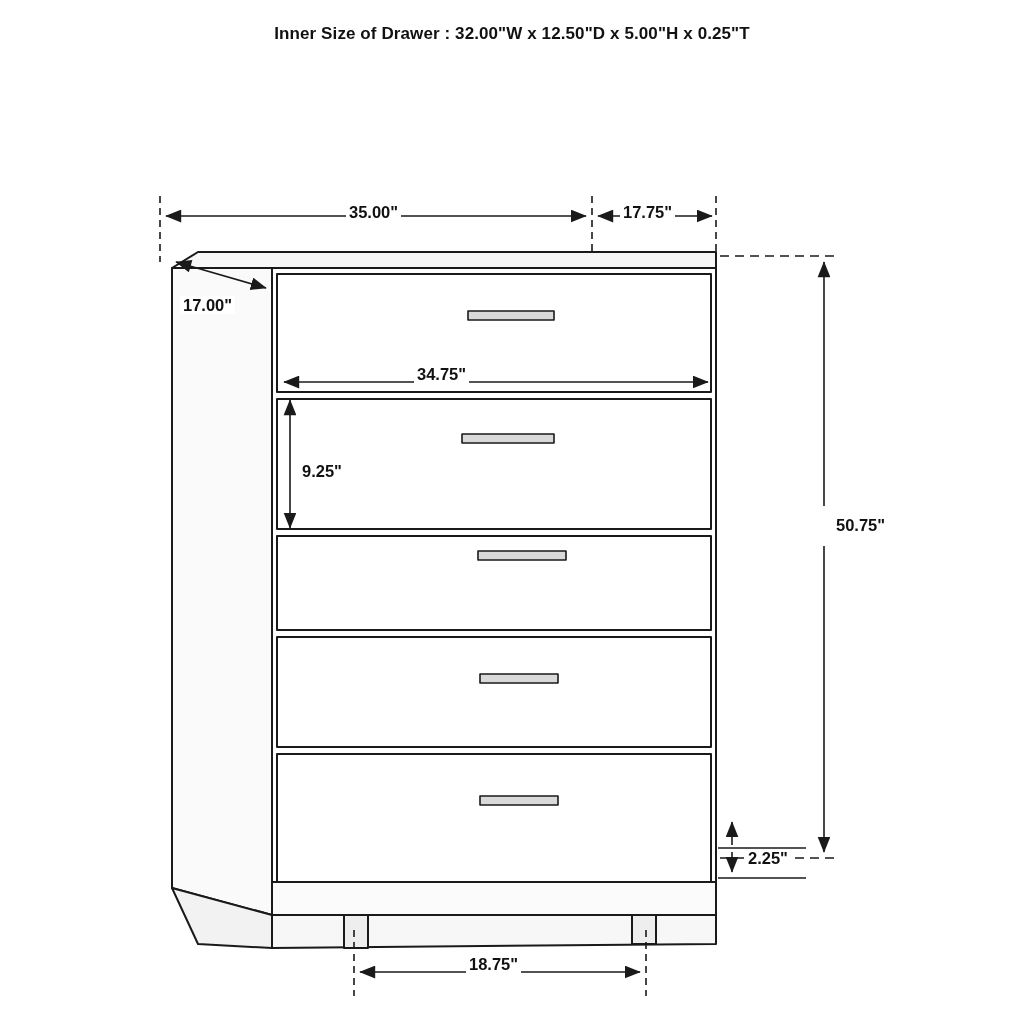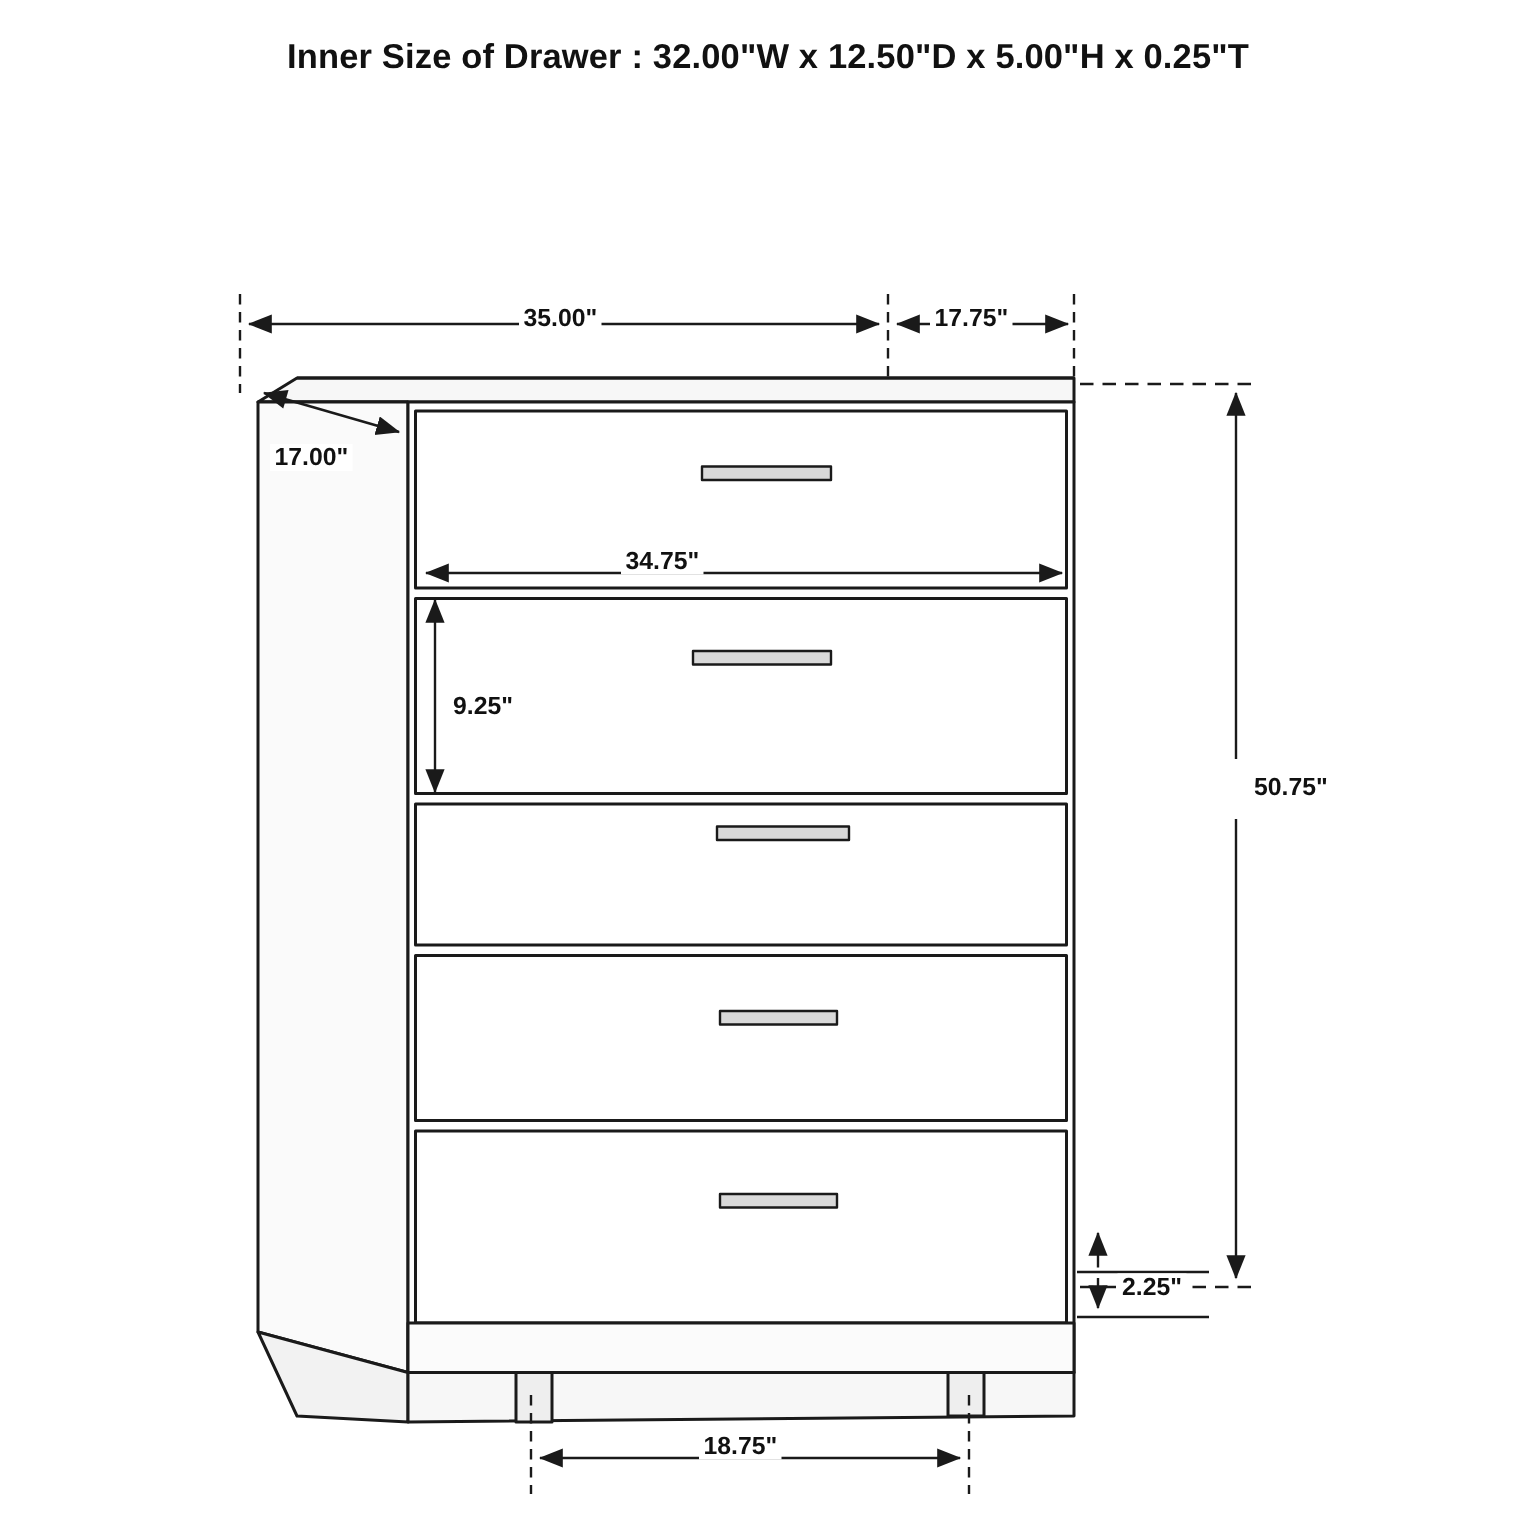--- a/index.html
+++ b/index.html
@@ -15,21 +15,21 @@
     height: 1024px;
     overflow: hidden;
     background: #ffffff;
   }
   #title {
     position: absolute;
     top: 24px;
     left: 0;
     width: 1024px;
     text-align: center;
-    font-size: 23px;
+    font-size: 17px;
     font-weight: bold;
     color: #111111;
     letter-spacing: 0.1px;
   }
   svg#dwg {
     position: absolute;
     top: 0; left: 0;
     width: 1024px;
     height: 1024px;
   }

